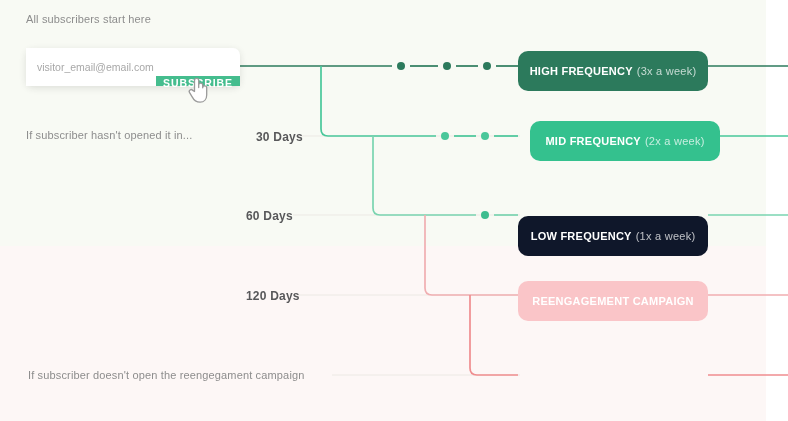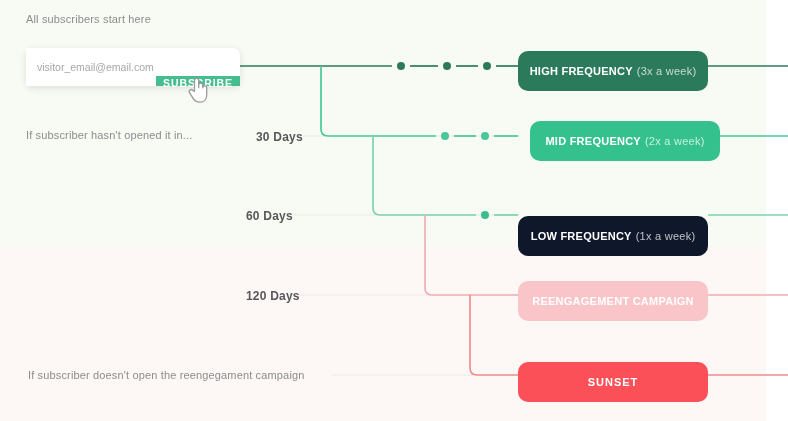--- a/index.html
+++ b/index.html
@@ -192,17 +192,14 @@
 
   <div class="node node-low">
     <span class="strong">LOW FREQUENCY</span>
     <span class="sub">(1x a week)</span>
   </div>
 
   <div class="node node-re">
     <span class="strong">REENGAGEMENT CAMPAIGN</span>
   </div>
 
-  <div class="node node-sunset">
-    <span class="strong">SUNSET</span>
-  </div>
 
 </div>
 
 </body></html>

